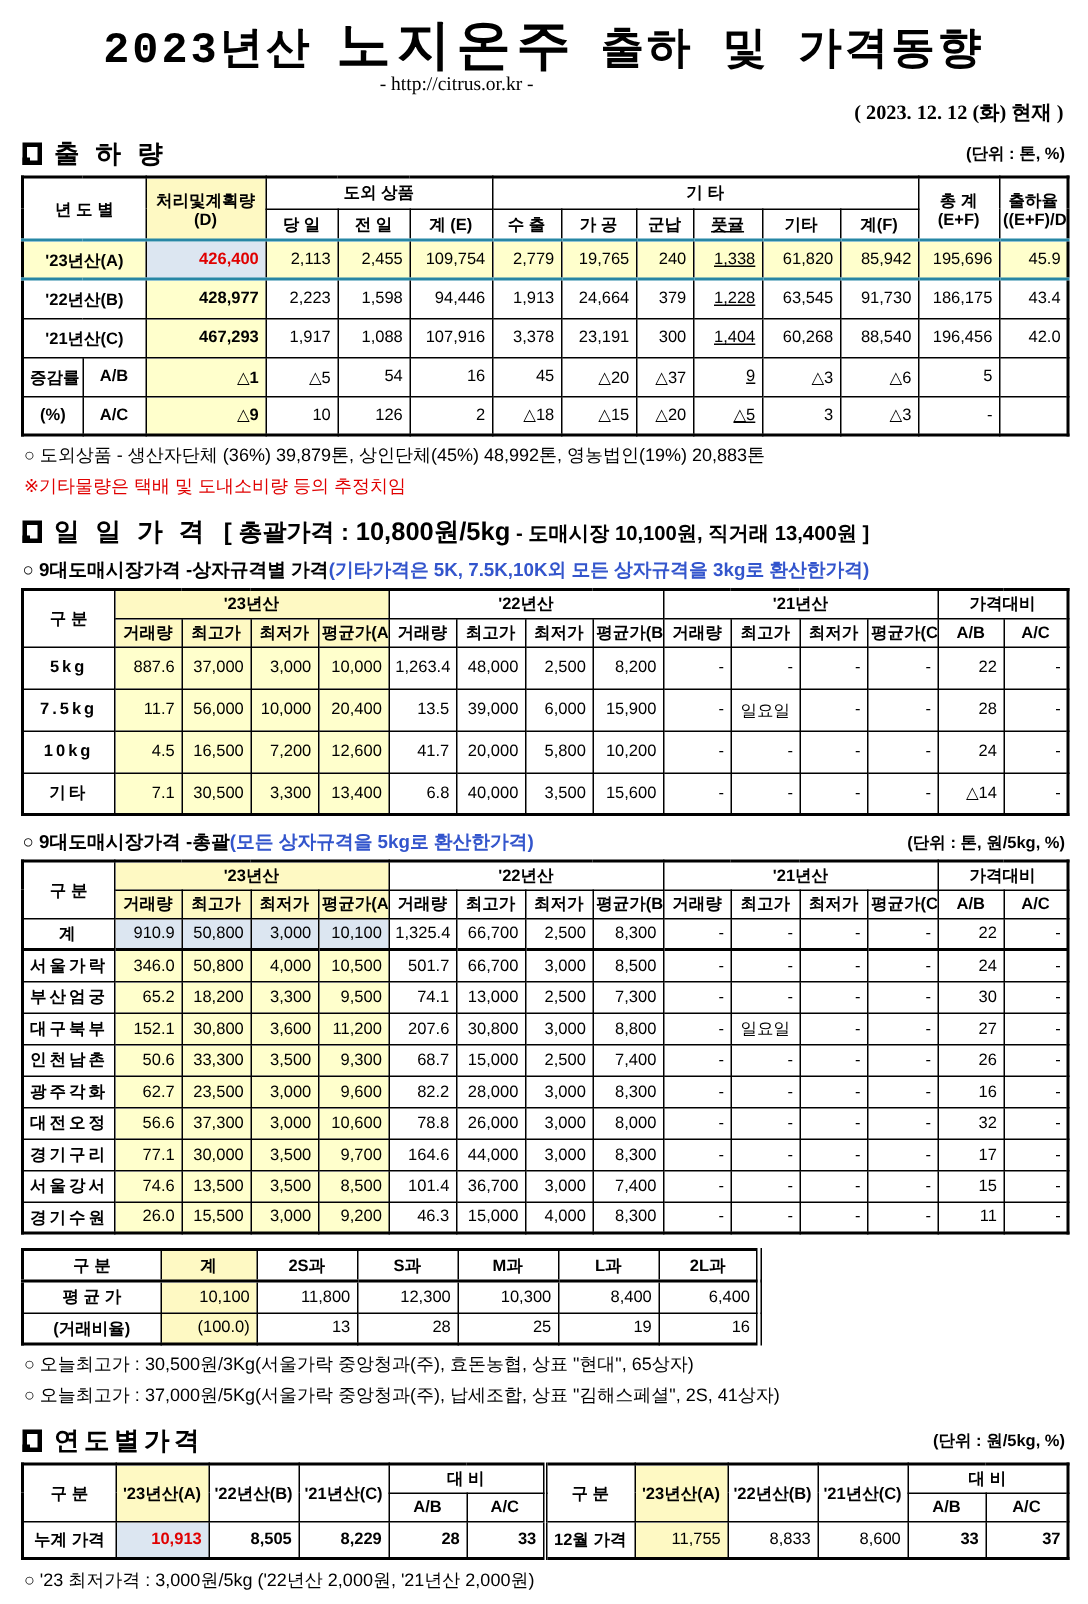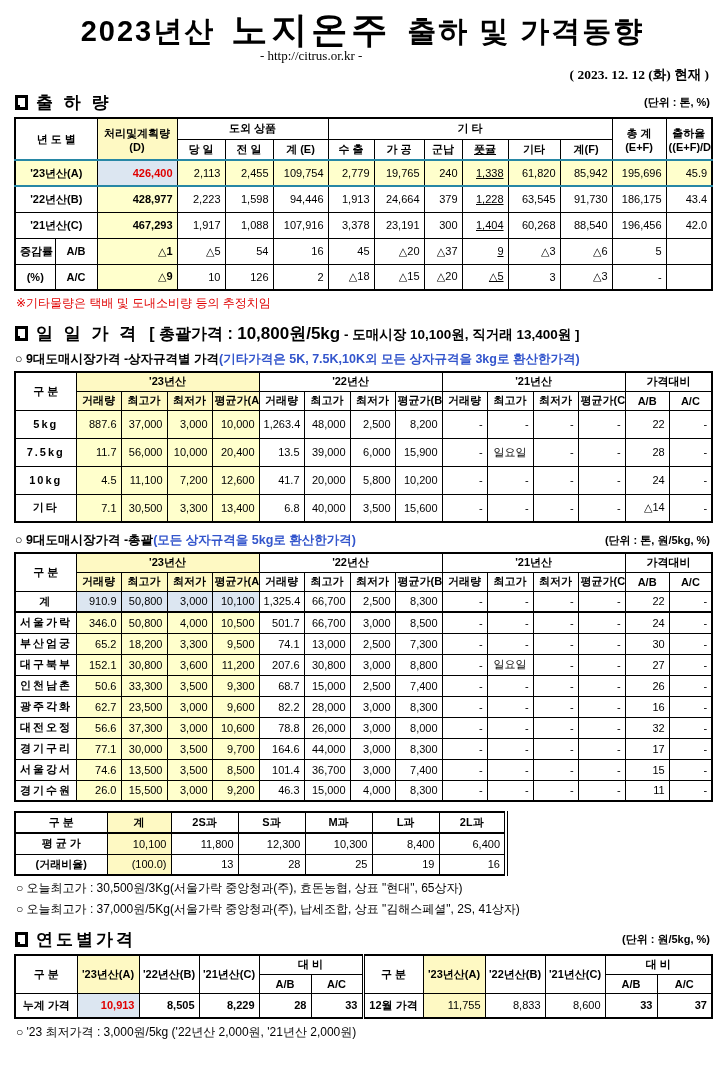--- a/index.html
+++ b/index.html
@@ -7,21 +7,21 @@
   body {
     width: 725px; height: 1069px; overflow: hidden;
     font-family: "Liberation Sans", "DejaVu Sans", sans-serif;
     color: #000;
   }
   .page { padding: 6px 14px 0 14px; }
 
   
   .title-line { text-align:center; margin-top:6px; white-space:nowrap; }
   .t-year, .t-rest {
-    font-family: Liberation Sans, sans-serif;
+    font-family: Liberation Mono, monospace;
     font-weight: bold; font-size: 29px; letter-spacing: 2px; vertical-align: 14px;
   }
   .t-prod-wrap { display:inline-block; margin: 0 16px; vertical-align: top; }
   .t-prod { font-size: 36px; font-weight: 900; letter-spacing: 4px; line-height: 1.0; }
   .t-url { font-family:"Liberation Serif","DejaVu Serif",serif; font-size: 13px; margin-top: 0px; }
   .date-line { text-align: right; font-family:"Liberation Serif","DejaVu Serif",serif;
     font-size: 13.5px; font-weight: bold; margin: 2px 2px 4px 0; }
 
   
   .sec { display:flex; align-items:center; margin: 7px 1px 3px 1px; }
@@ -212,20 +212,21 @@
         <td class="num dot">△5</td>
         <td class="num">3</td>
         <td class="num">△3</td>
         <td class="num">-</td>
         <td class="num"></td>
       </tr>
     </tbody>
   </table>
 
   <div class="notes-block">
+    <div class="note">○ 도외상품 - 생산자단체 (36%) 39,879톤, 상인단체(45%) 48,992톤, 영농법인(19%) 20,883톤</div>
     <div class="note red-note">※기타물량은 택배 및 도내소비량 등의 추정치임</div>
   </div>
 
   <div class="sec" style="margin-top:10px;">
     <span class="sec-icon"></span>
     <span class="sec-title">일 일 가 격</span>
     <span class="bracket"><span>[ 총괄가격 : </span><span class="big">10,800원/5kg</span><span class="small"> - 도매시장 10,100원,  직거래 13,400원 ]</span></span>
   </div>
 
   <div class="subline">
@@ -307,21 +308,21 @@
           <td class="num">-</td>
           <td class="ctr">일요일</td>
           <td class="num">-</td>
           <td class="num">-</td>
           <td class="num">28</td>
           <td class="num">-</td>
         </tr>
         <tr>
           <th>10kg</th>
           <td class="num">4.5</td>
-          <td class="num">11,100</td>
+          <td class="num">16,500</td>
           <td class="num">7,200</td>
           <td class="num">12,600</td>
           <td class="num">41.7</td>
           <td class="num">20,000</td>
           <td class="num">5,800</td>
           <td class="num">10,200</td>
           <td class="num">-</td>
           <td class="num">-</td>
           <td class="num">-</td>
           <td class="num">-</td>

